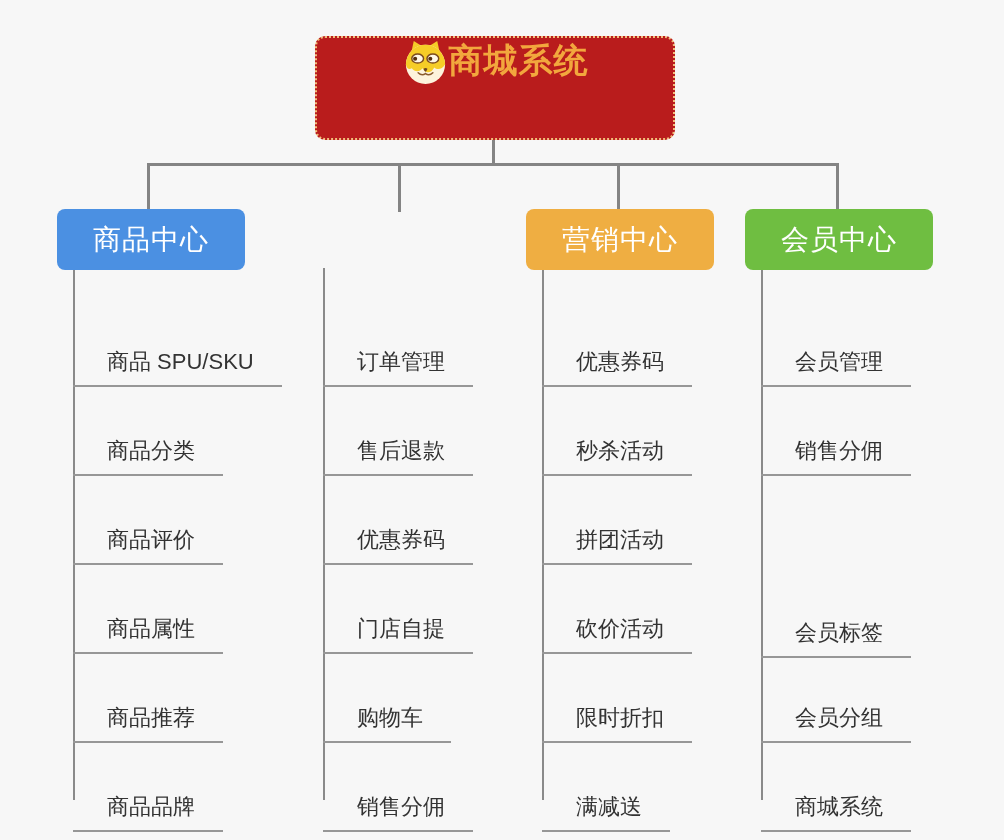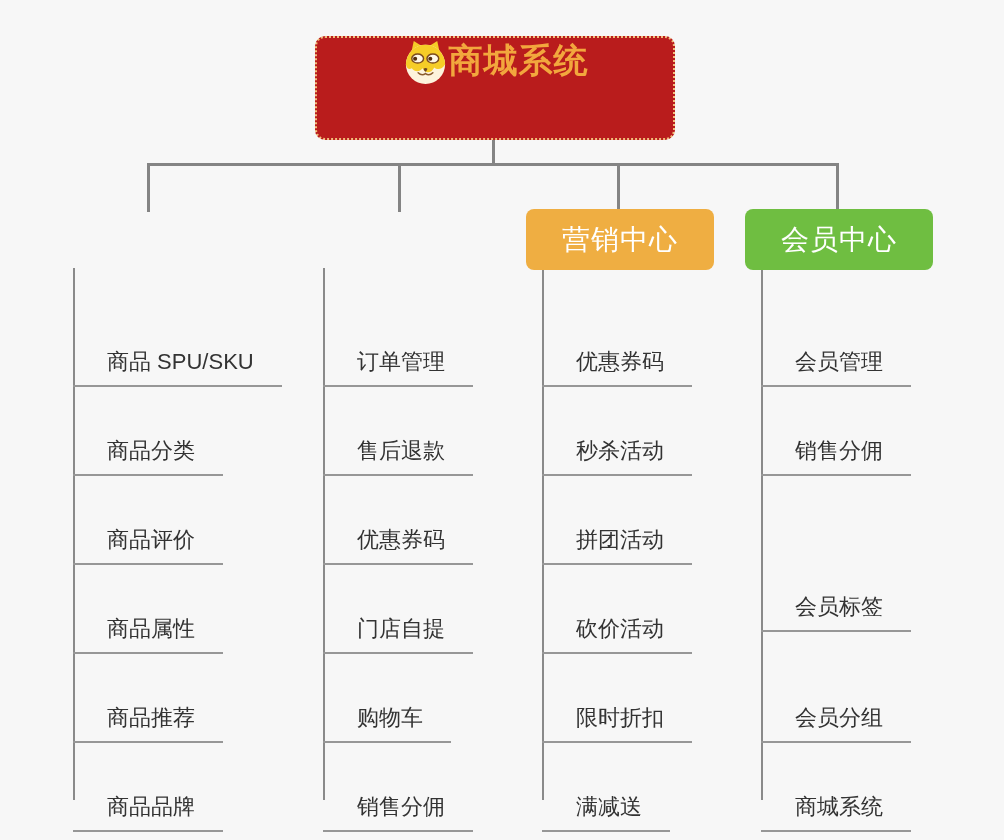--- a/index.html
+++ b/index.html
@@ -64,20 +64,21 @@
       <ellipse cx="16" cy="21" rx="6" ry="4.6" fill="#FFF8E7" stroke="#7A4A1F" stroke-width="1.5"></ellipse>
       <ellipse cx="31.5" cy="21" rx="6" ry="4.6" fill="#FFF8E7" stroke="#7A4A1F" stroke-width="1.5"></ellipse>
       <circle cx="13.4" cy="21.2" r="2.1" fill="#54310F"></circle>
       <circle cx="28.9" cy="21.2" r="2.1" fill="#54310F"></circle>
       <path d="M22 31.5 q2 -1.6 4 0 q-1 3 -2 3 q-1 0 -2 -3 z" fill="#6B4423"></path>
       <path d="M16.5 35.5 q3.7 3.6 7.5 0.8 q3.8 2.8 7.5 -0.8" stroke="#8A5B2E" fill="none" stroke-width="1.6" stroke-linecap="round"></path>
     </svg>
     <span class="root-title">商城系统</span>
   </div>
 
+  <div class="branch-box" style="left: 57px; background: rgb(75, 144, 226);">商品中心</div>
   <div class="branch-box" style="left: 526px; background: rgb(239, 174, 66);">营销中心</div>
   <div class="branch-box" style="left: 745px; background: rgb(111, 190, 65);">会员中心</div>
 
   <div class="leaf" style="left:73px;top:315px">商品 SPU/SKU</div>
   <div class="leaf" style="left:73px;top:404px">商品分类</div>
   <div class="leaf" style="left:73px;top:493px">商品评价</div>
   <div class="leaf" style="left:73px;top:582px">商品属性</div>
   <div class="leaf" style="left:73px;top:671px">商品推荐</div>
   <div class="leaf" style="left:73px;top:760px">商品品牌</div>
 
@@ -90,17 +91,17 @@
 
   <div class="leaf" style="left:542px;top:315px">优惠券码</div>
   <div class="leaf" style="left:542px;top:404px">秒杀活动</div>
   <div class="leaf" style="left:542px;top:493px">拼团活动</div>
   <div class="leaf" style="left:542px;top:582px">砍价活动</div>
   <div class="leaf" style="left:542px;top:671px">限时折扣</div>
   <div class="leaf" style="left:542px;top:760px">满减送</div>
 
   <div class="leaf" style="left:761px;top:315px">会员管理</div>
   <div class="leaf" style="left:761px;top:404px">销售分佣</div>
-  <div class="leaf" style="left:761px;top:560px">会员标签</div>
+  <div class="leaf" style="left:761px;top:586px">会员标签</div>
   <div class="leaf" style="left:761px;top:671px">会员分组</div>
   <div class="leaf" style="left:761px;top:760px">商城系统</div>
 
 </div>
 
 </body></html>

